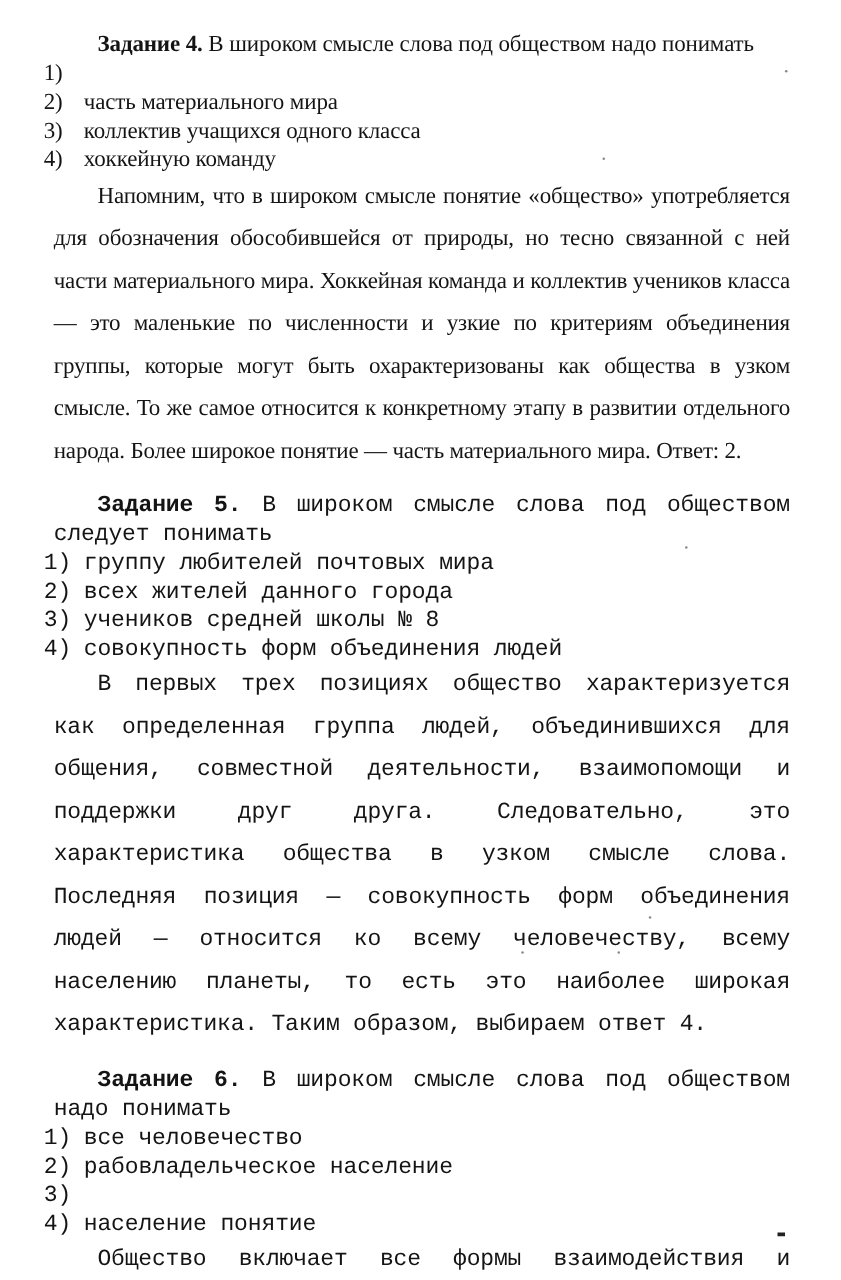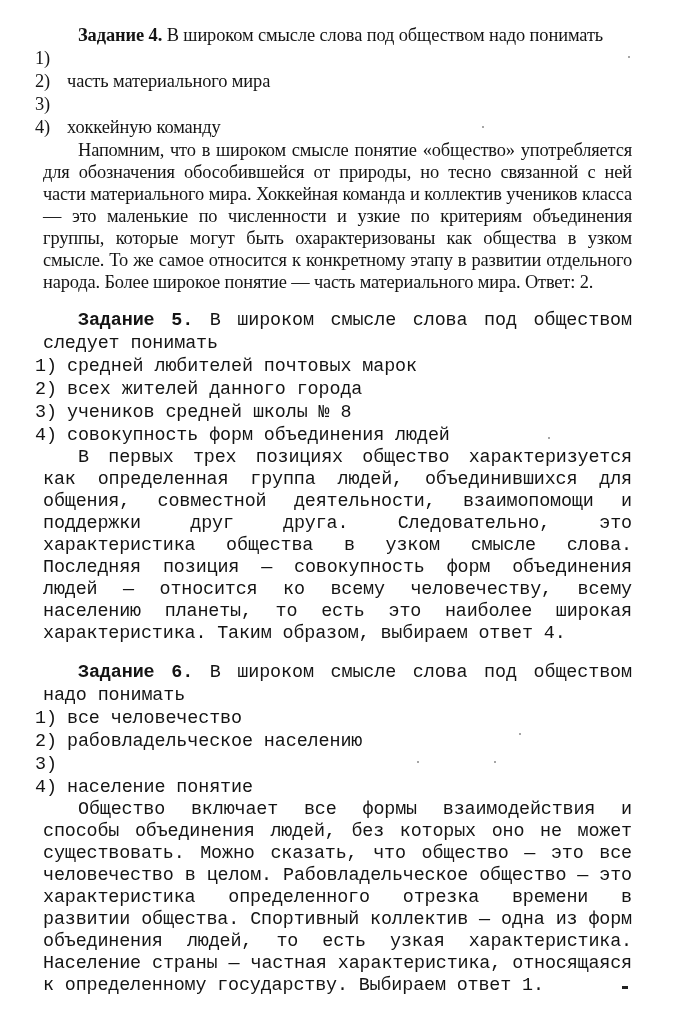--- a/index.html
+++ b/index.html
@@ -45,21 +45,21 @@
       letter-spacing: -0.1px;
     }
     .option .num {
       width: 32px;
       flex: 0 0 32px;
       margin-left: -8px;
       padding-left: 0;
     }
     .explanation {
       font-size: 18.4px;
-      line-height: 22px;
+      line-height: 34px;
       text-indent: 35px;
       text-align: justify;
       margin: 0;
       letter-spacing: -0.15px;
     }
     .task {
       margin: 0;
     }
     .task + .task {
       margin-top: 16px;
@@ -92,35 +92,36 @@
     <ul class="options">
       <li class="option">
           <span class="num">1)</span>
         </li>
       <li class="option">
           <span class="num">2)</span>
           <span>часть материального мира</span>
         </li>
       <li class="option">
           <span class="num">3)</span>
+          <span>коллектив учащихся одного класса</span>
         </li>
       <li class="option">
           <span class="num">4)</span>
           <span>хоккейную команду</span>
         </li>
     </ul>
     <p class="explanation">Напомним, что в широком смысле понятие «общество» употребляется для обозначения обособившейся от природы, но тесно связанной с ней части материального мира. Хоккейная команда и коллектив учеников класса — это маленькие по численности и узкие по критериям объединения группы, которые могут быть охарактеризованы как общества в узком смысле. То же самое относится к конкретному этапу в развитии отдельного народа. Более широкое понятие — часть материального мира. Ответ: 2.</p>
   </section>
 
   <section class="task">
     <p class="task-header"><span class="task-label">Задание 5.</span><span> В широком смысле слова под обществом следует понимать</span></p>
     <ul class="options">
       <li class="option">
           <span class="num">1)</span>
-          <span>средней любителей почтовых марок</span>
+          <span>группу любителей почтовых мира</span>
         </li>
       <li class="option">
           <span class="num">2)</span>
           <span>всех жителей данного города</span>
         </li>
       <li class="option">
           <span class="num">3)</span>
           <span>учеников средней школы № 8</span>
         </li>
       <li class="option">
@@ -133,21 +134,21 @@
 
   <section class="task">
     <p class="task-header"><span class="task-label">Задание 6.</span><span> В широком смысле слова под обществом надо понимать</span></p>
     <ul class="options">
       <li class="option">
           <span class="num">1)</span>
           <span>все человечество</span>
         </li>
       <li class="option">
           <span class="num">2)</span>
-          <span>рабовладельческое населению</span>
+          <span>рабовладельческое население</span>
         </li>
       <li class="option">
           <span class="num">3)</span>
         </li>
       <li class="option">
           <span class="num">4)</span>
           <span>население понятие</span>
         </li>
     </ul>
     <p class="explanation">Общество включает все формы взаимодействия и способы объединения людей, без которых оно не может существовать. Можно сказать, что общество — это все человечество в целом. Рабовладельческое общество — это характеристика определенного отрезка времени в развитии общества. Спортивный коллектив — одна из форм объединения людей, то есть узкая характеристика. Население страны — частная характеристика, относящаяся к определенному государству. Выбираем ответ 1.</p>

